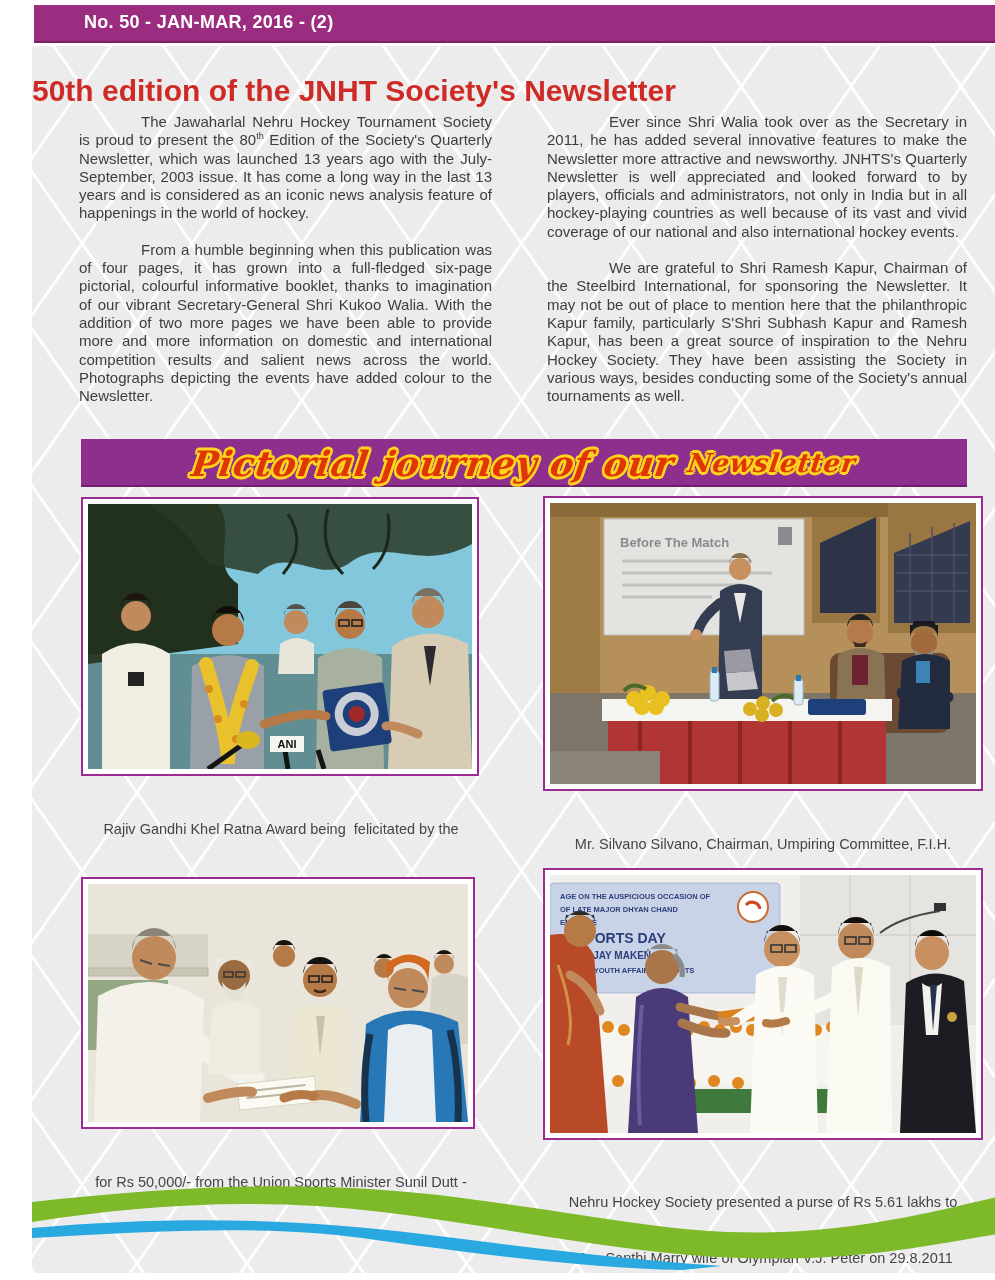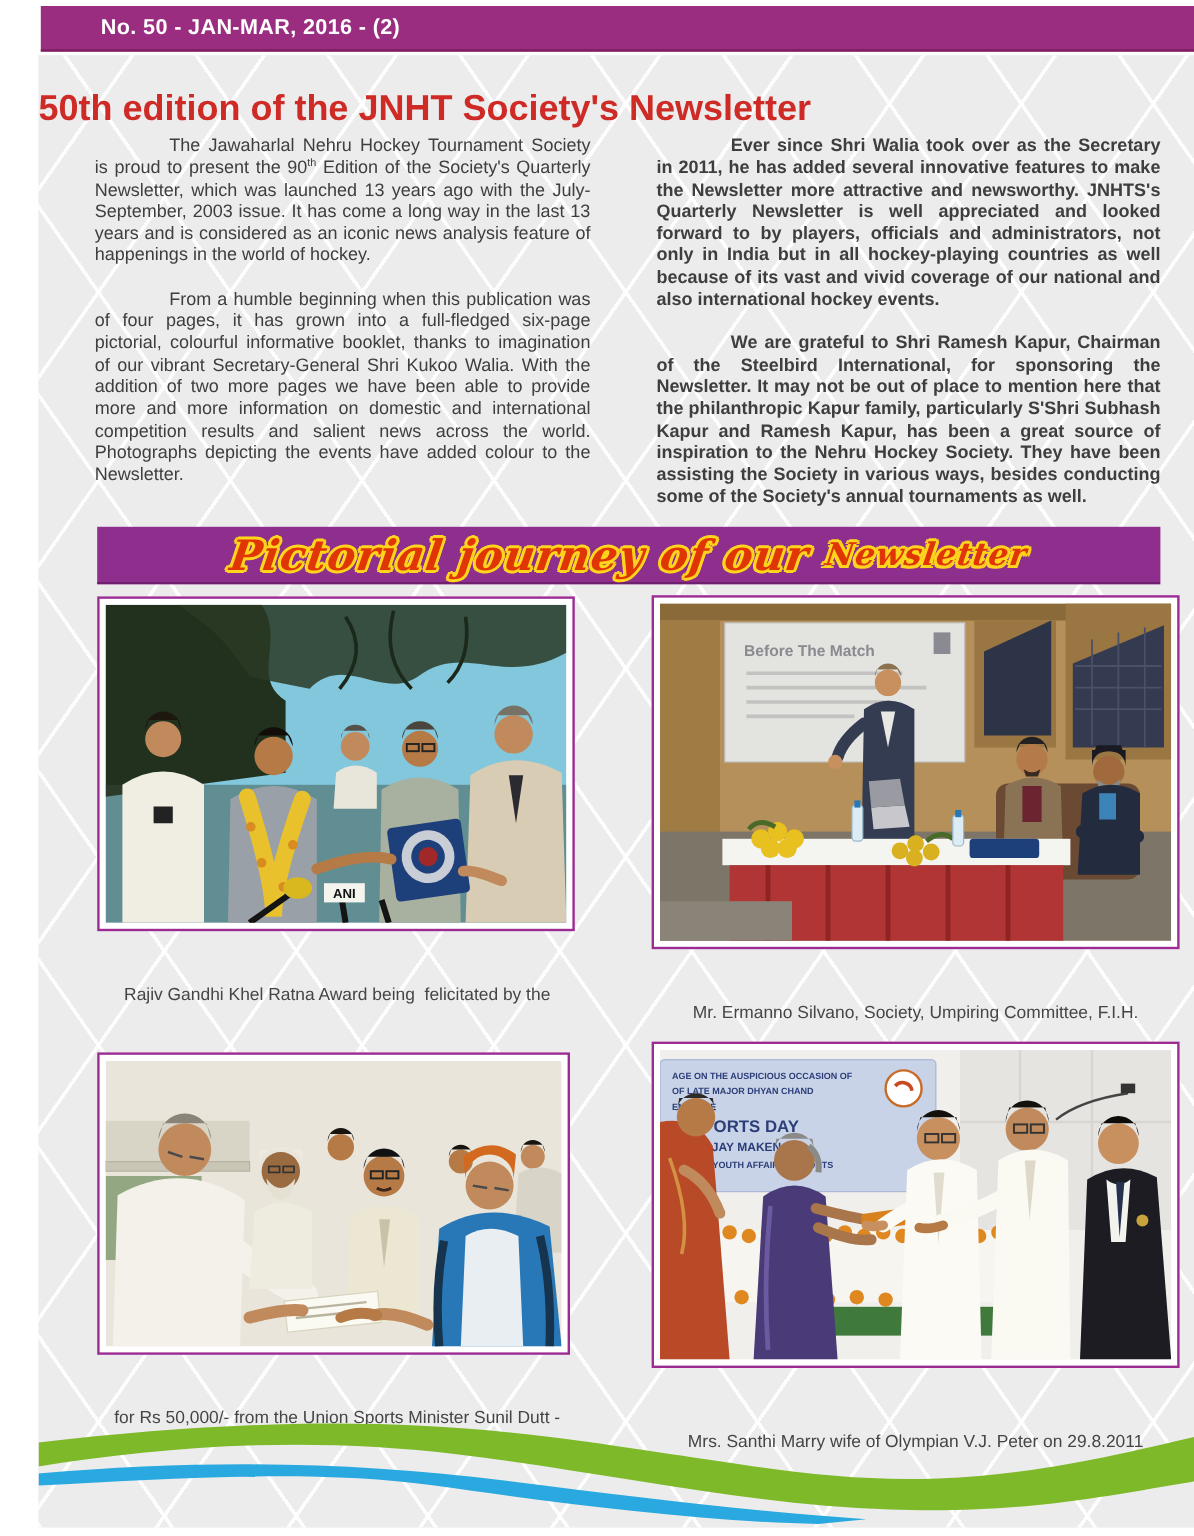--- a/index.html
+++ b/index.html
@@ -16,21 +16,21 @@
            background-image:
              repeating-linear-gradient(55deg, rgba(255,255,255,.9) 0 3px, rgba(255,255,255,0) 3px 90px),
              repeating-linear-gradient(-55deg, rgba(255,255,255,.9) 0 3px, rgba(255,255,255,0) 3px 90px);
            overflow:hidden;}
   .page-title{position:absolute;left:0;right:0;top:28px;text-align:left;
               color:#cf2b26;font-weight:bold;font-size:30px;}
   
   .col{position:absolute;top:67px;font-size:15px;line-height:18.3px;color:#3e3e3e;
        text-align:justify;}
   .col-left{left:47px;width:413px;}
-  .col-right{left:515px;width:420px;font-weight:bold;}
+  .col-right{left:515px;width:420px;}
   .col p{margin:0 0 18px 0;text-indent:62px;}
   .col sup{font-size:9px;line-height:0;}
   
   .banner{position:absolute;left:49px;top:393px;width:886px;height:48px;background:#8e2f8e;
           display:flex;align-items:center;justify-content:center;gap:14px;
           box-shadow:inset 0 -2px 0 #6e1f6e;}
   .banner .scripty{font-family:"DejaVu Serif",serif;font-style:italic;font-weight:bold;
           color:#e03505;transform:skewX(-8deg);letter-spacing:1px;white-space:nowrap;
           text-shadow:-2px -2px 0 #ffd41e, 2px -2px 0 #ffd41e, -2px 2px 0 #ffd41e, 2px 2px 0 #ffd41e,
                       -2.6px 0 0 #ffd41e, 2.6px 0 0 #ffd41e, 0 -2.6px 0 #ffd41e, 0 2.6px 0 #ffd41e;}
@@ -62,21 +62,21 @@
 
   <div class="header-bar">
     <div class="issue">No. 50 - JAN-MAR, 2016 - (2)</div>
   </div>
 
   <div class="content">
 
     <div class="page-title">50th edition of the JNHT Society's Newsletter</div>
 
     <div class="col col-left">
-      <p><span>The Jawaharlal Nehru Hockey Tournament Society is proud to present the 90</span><sup>th</sup><span> Edition of the Society's Quarterly Newsletter, which was launched 13 years ago with the July-September, 2003 issue.  It has come a long way in the last 13 years and is considered as an iconic news analysis feature of happenings in the world of hockey.</span></p>
+      <p><span>The Jawaharlal Nehru Hockey Tournament Society is proud to present the 80</span><sup>th</sup><span> Edition of the Society's Quarterly Newsletter, which was launched 13 years ago with the July-September, 2003 issue.  It has come a long way in the last 13 years and is considered as an iconic news analysis feature of happenings in the world of hockey.</span></p>
       <p>From a humble beginning when this publication was of four pages, it has grown into a full-fledged six-page pictorial, colourful informative booklet, thanks to imagination of our vibrant Secretary-General Shri Kukoo Walia.  With the addition of two more pages we have been able to provide more and more information on domestic and international competition results and salient news across the world.  Photographs depicting the events have added colour to the Newsletter.</p>
     </div>
 
     <div class="col col-right">
       <p>Ever since Shri Walia took over as the Secretary in 2011, he has added several innovative features to make the Newsletter more attractive and newsworthy.  JNHTS's Quarterly Newsletter is well appreciated and looked forward to by players, officials and administrators, not only in India but in all hockey-playing countries as well because of its vast and vivid coverage of our national and also international hockey events.</p>
       <p>We are grateful to Shri Ramesh Kapur, Chairman of the Steelbird International, for sponsoring the Newsletter.  It may not be out of place to mention here that the philanthropic Kapur family, particularly S'Shri Subhash Kapur and Ramesh Kapur, has been a great source of inspiration to the Nehru Hockey Society.  They have been assisting the Society in various ways, besides conducting some of the Society's annual tournaments as well.</p>
     </div>
 
     <div class="banner">
       <span class="scripty b-main">Pictorial journey of our</span>
@@ -203,21 +203,21 @@
       </svg>
     </div>
 
     <div class="caption caption-1">
       <div>Rajiv Gandhi Khel Ratna Award being  felicitated by the</div>
       <div>Nehru Hockey Tournament Society President</div>
       <div>Shri Ram Niwas Mirdha and Shri Ashwini Kumar</div>
       <div>July-Sept., 2003</div>
     </div>
     <div class="caption caption-2">
-      <div>Mr. Ermanno Silvano, Society, Umpiring Committee, F.I.H.</div>
+      <div>Mr. Silvano Silvano, Chairman, Umpiring Committee, F.I.H.</div>
       <div>Shri H.S. Dhillon (Middle) and Shri Kukoo Walia -</div>
       <div>October-December, 2009</div>
     </div>
 
     <div class="photo-frame frame-3">
       <svg viewBox="0 0 380 238" preserveAspectRatio="none">
         <rect x="0" y="0" width="380" height="238" fill="#e9e5da"></rect>
         <rect x="0" y="50" width="120" height="34" fill="#d8d4c6"></rect>
         <path d="M0,84 h120 v8 h-120 Z" stroke="#b8b4a4" fill="#cac6b6"></path>
         <rect x="0" y="96" width="80" height="70" fill="#93a882"></rect>
@@ -360,20 +360,21 @@
         <path d="M380,110 l3,46 l4,-46 Z" fill="#24324e"></path>
         <circle cx="402" cy="142" r="5" fill="#c8a23c"></circle>
       </svg>
     </div>
 
     <div class="caption caption-3">
       <div>for Rs 50,000/- from the Union Sports Minister Sunil Dutt -</div>
       
     </div>
     <div class="caption caption-4">
+      <div>Nehru Hockey Society presented a purse of Rs 5.61 lakhs to</div>
       <div>Mrs. Santhi Marry wife of Olympian V.J. Peter on 29.8.2011</div>
       
     </div>
 
     <div class="waves">
       <svg viewBox="0 0 979 95" preserveAspectRatio="none">
         <path d="M0,50 C140,38 260,40 390,56 C500,70 600,82 690,88 L650,92 C550,90 430,74 330,60 C230,46 110,54 0,60 Z" fill="#29a9e0"></path>
         <path d="M0,24 C160,6 290,2 430,20 C570,38 650,58 750,54 C850,50 930,26 979,16 L979,54 C900,66 830,84 710,80 C590,76 480,50 350,34 C220,18 100,28 0,44 Z" fill="#7db928"></path>
       </svg>
     </div>

